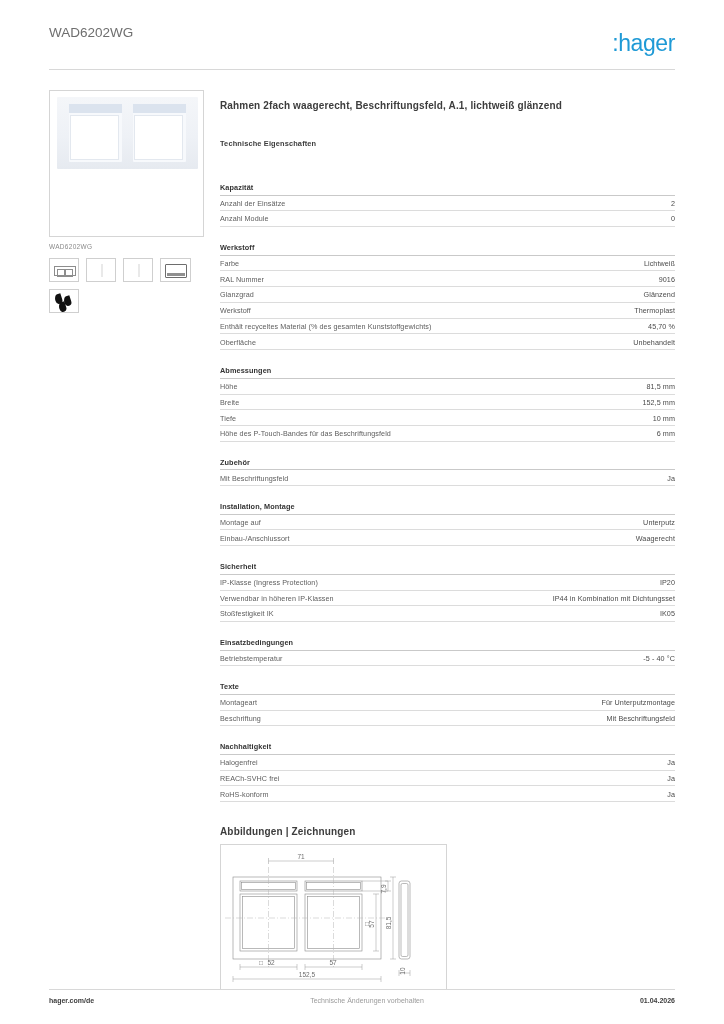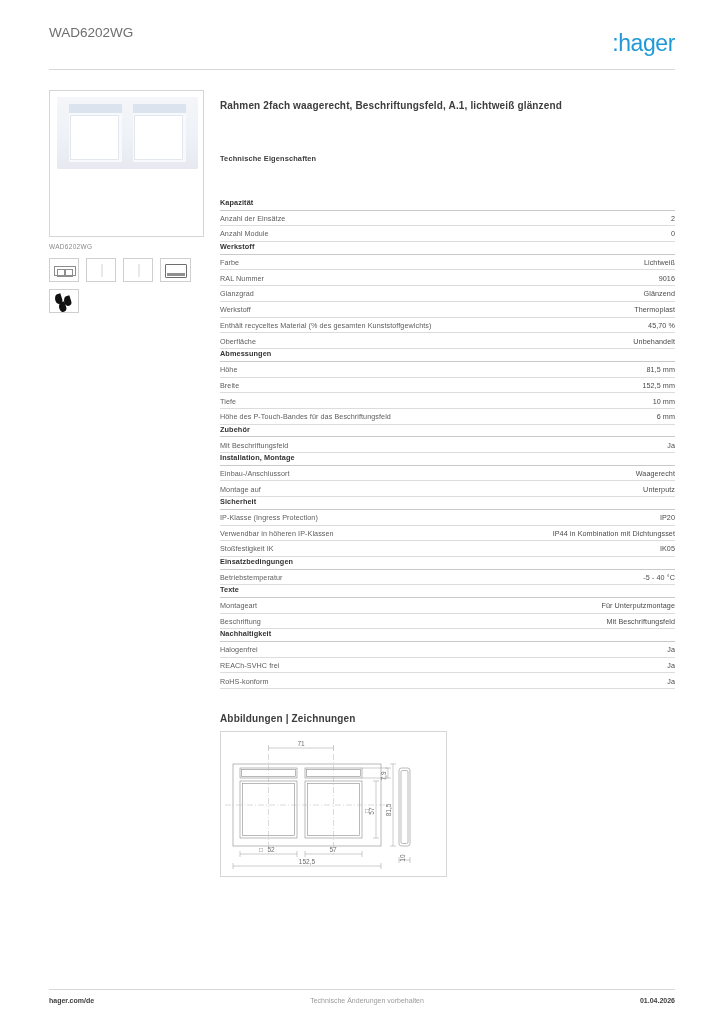--- a/index.html
+++ b/index.html
@@ -102,24 +102,24 @@
   .drop.d3 { left: 4px; top: 8px; }
 
   
   .main-col { position: absolute; left: 220px; top: 92px; width: 455px; }
   .prod-desc {
     font-size: 10px; font-weight: bold; color: #3d3d3d;
     letter-spacing: .15px; line-height: 10px; margin-top: 9px;
   }
   .tech-head {
     font-size: 7.4px; font-weight: bold; color: #3d3d3d;
-    margin-top: 43px; letter-spacing: .15px;
-  }
-
-  .spec-group { margin-top: 0; }
+    margin-top: 28px; letter-spacing: .15px;
+  }
+
+  .spec-group { margin-top: 16px; }
   .spec-group.first { margin-top: 35px; }
   .group-title {
     font-size: 7.3px; font-weight: bold; color: #333333;
     padding-bottom: 2.5px; border-bottom: 1px solid #c9c9c9;
     letter-spacing: .1px;
   }
   .spec-row {
     display: flex; justify-content: space-between; align-items: center;
     border-bottom: 1px solid #dcdcdc;
     padding: 3.2px 0 2.6px 0;
@@ -274,26 +274,26 @@
         <div class="spec-group">
           <div class="group-title">Zubehör</div>
           <div class="spec-row">
             <div class="spec-label">Mit Beschriftungsfeld</div>
             <div class="spec-value">Ja</div>
           </div>
         </div>
         <div class="spec-group">
           <div class="group-title">Installation, Montage</div>
           <div class="spec-row">
+            <div class="spec-label">Montage auf</div>
+            <div class="spec-value">Unterputz</div>
+          </div>
+          <div class="spec-row">
             <div class="spec-label">Einbau-/Anschlussort</div>
             <div class="spec-value">Waagerecht</div>
-          </div>
-          <div class="spec-row">
-            <div class="spec-label">Montage auf</div>
-            <div class="spec-value">Unterputz</div>
           </div>
         </div>
         <div class="spec-group">
           <div class="group-title">Sicherheit</div>
           <div class="spec-row">
             <div class="spec-label">IP-Klasse (Ingress Protection)</div>
             <div class="spec-value">IP20</div>
           </div>
           <div class="spec-row">
             <div class="spec-label">Verwendbar in höheren IP-Klassen</div>

